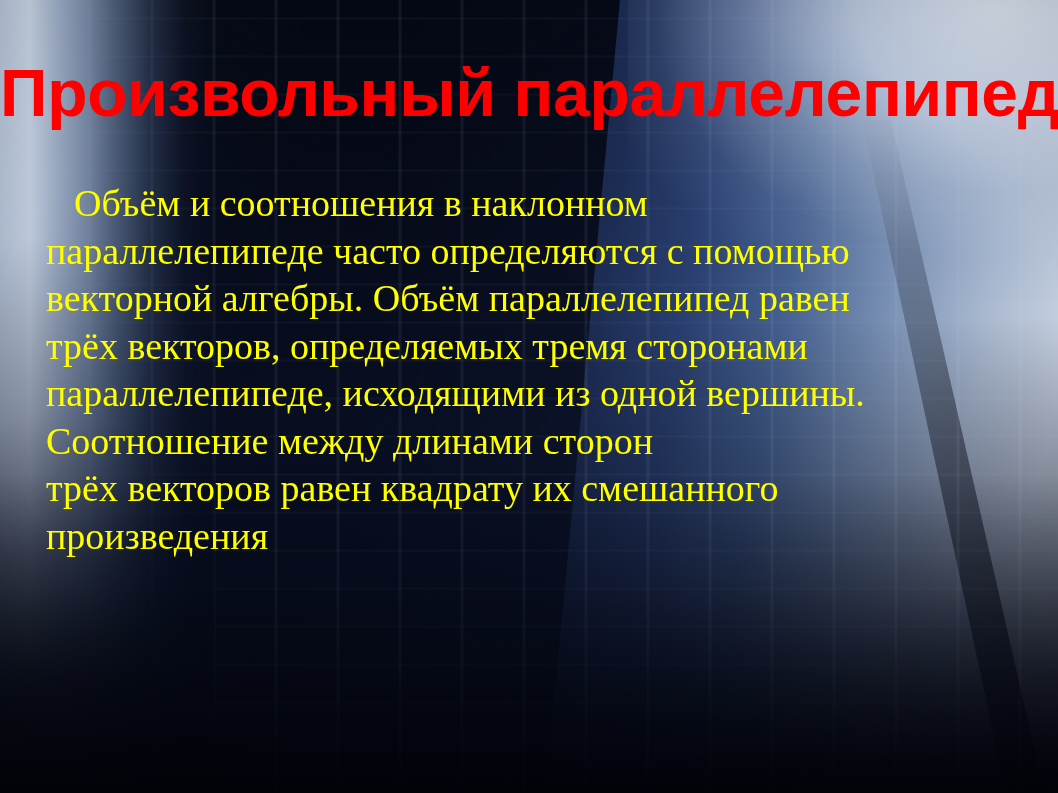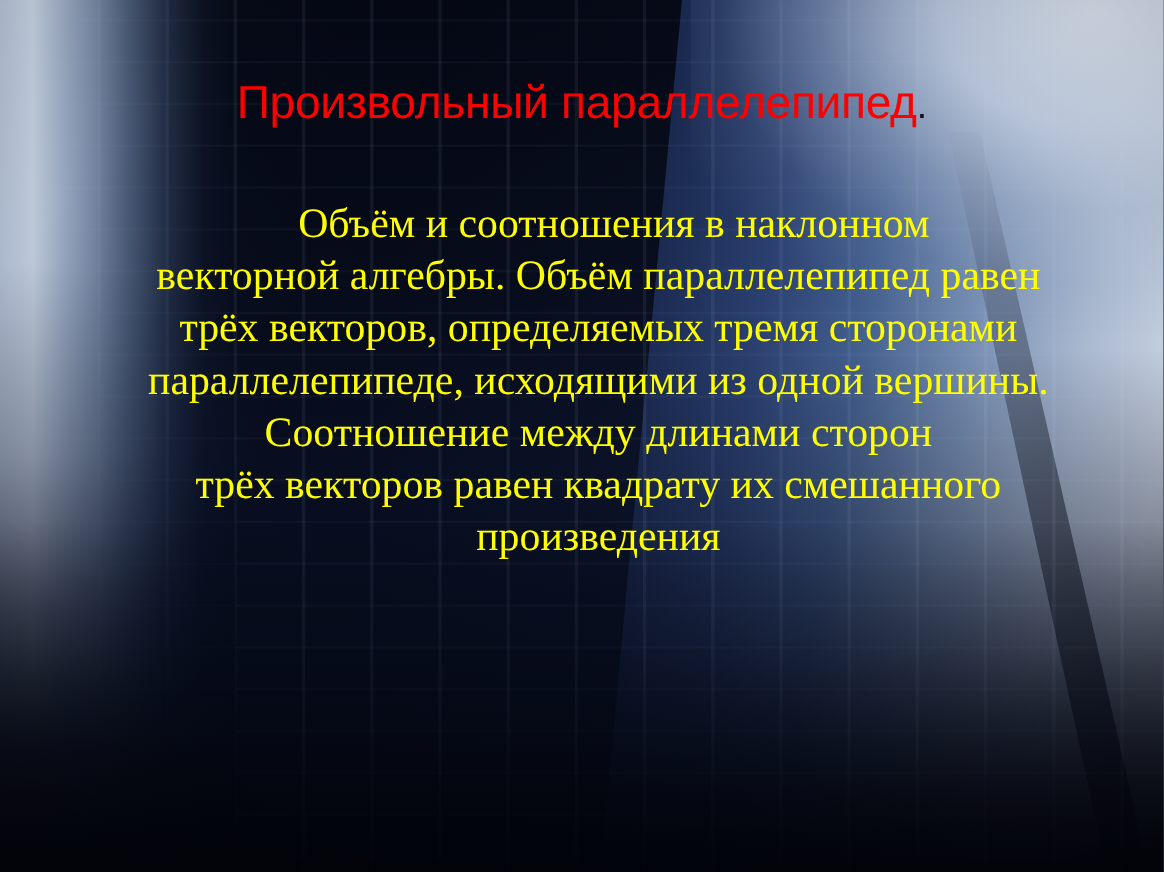--- a/index.html
+++ b/index.html
@@ -215,39 +215,39 @@
 
   .title-block {
     position: absolute;
     left: 0; top: 64px;
     width: 1058px;
     text-align: center;
     white-space: nowrap;
   }
   .title-text {
     font-family: "Liberation Sans", "DejaVu Sans", sans-serif;
-    font-size: 42px;
+    font-size: 66px;
     line-height: 58px;
     letter-spacing: -0.3px;
     color: #FF0000;
-    font-weight: 400;
+    font-weight: 700;
   }
   .title-period {
     font-family: "Liberation Sans", "DejaVu Sans", sans-serif;
     font-size: 34px;
     color: #111111;
     font-weight: 400;
   }
 
   .body-block {
     position: absolute;
-    left: 61px;
+    left: 46px;
     top: 180px;
     width: 966px;
-    text-align: center;
+    text-align: left;
   }
   .body-line {
     font-family: "Liberation Serif", "DejaVu Serif", serif;
     font-size: 38px;
     line-height: 47.5px;
     color: #FFFF00;
     white-space: nowrap;
     font-weight: 400;
   }
   .body-line.indent {
@@ -273,20 +273,21 @@
   <div class="bg-vignette"></div>
 
   <div class="content">
 
     <div class="title-block">
       <span class="title-text">Произвольный параллелепипед</span><span class="title-period">.</span>
     </div>
 
     <div class="body-block">
       <div class="body-line indent">Объём и соотношения в наклонном</div>
+      <div class="body-line">параллелепипеде часто определяются с помощью</div>
       <div class="body-line">векторной алгебры. Объём параллелепипед равен</div>
       <div class="body-line">трёх векторов, определяемых тремя сторонами</div>
       <div class="body-line">параллелепипеде, исходящими из одной вершины.</div>
       <div class="body-line">Соотношение между длинами сторон</div>
       <div class="body-line">трёх векторов равен квадрату их смешанного</div>
       <div class="body-line">произведения</div>
     </div>
 
   </div>
 </div>

